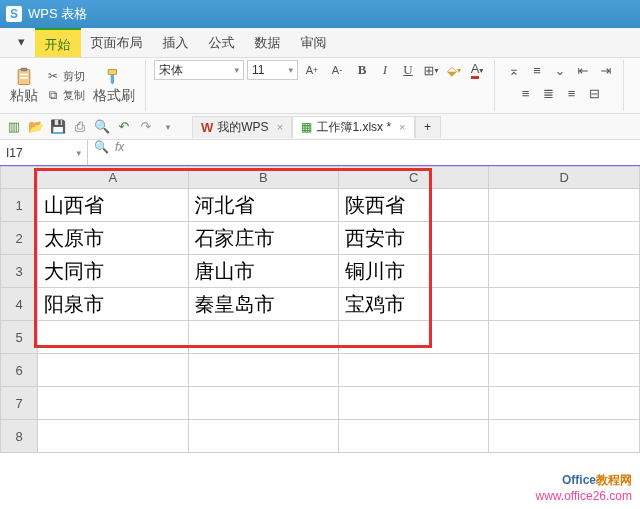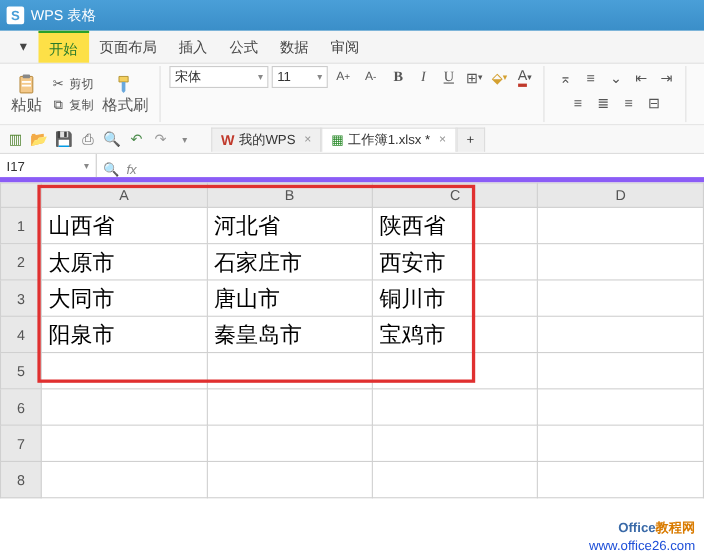--- a/index.html
+++ b/index.html
@@ -27,36 +27,36 @@
 .mini-btn.u{text-decoration:underline;font-family:serif}
 .mini-btn.sup{font-size:11px}
 .quickbar{height:26px;background:#f8f8f8;border-bottom:1px solid #ddd;display:flex;align-items:center;padding:0 6px;gap:6px}
 .qb-ico{width:16px;height:16px;cursor:pointer;display:flex;align-items:center;justify-content:center;font-size:13px}
 .doctabs{display:flex;align-items:center;margin-left:10px;height:100%}
 .doctab{display:flex;align-items:center;gap:4px;padding:3px 8px;border:1px solid #ddd;border-bottom:none;background:#f0f0f0;font-size:12px;cursor:pointer;height:22px}
 .doctab.active{background:#fff}
 .doctab .close{font-size:11px;color:#999;margin-left:4px}
 .w-logo{color:#c0392b;font-weight:bold;font-size:13px}
 .x-logo{color:#2a8a2a;font-size:12px}
-.formulabar{height:26px;border-bottom:5px solid #8b5cf6;display:flex;align-items:flex-end;background:#fff}
+.formulabar{height:26px;border-bottom:1px solid #8b5cf6;display:flex;align-items:flex-start;background:#fff}
 .namebox{width:88px;height:100%;border-right:1px solid #ccc;display:flex;align-items:center;padding:0 6px;font-size:12px}
 .namebox .chev{font-size:9px;color:#888}
 .fx-area{display:flex;align-items:center;padding:0 6px;gap:6px;font-size:12px;color:#888}
 .sheet{position:relative;background:#fff}
 .grid{border-collapse:collapse;width:100%}
 .grid th,.grid td{border:1px solid #d0d0d0;font-weight:normal}
 .grid th.corner{width:32px;height:22px;background:#e8e8e8}
 .grid th.col{height:22px;background:#e8e8e8;color:#555;font-size:13px;width:130px}
 .grid th.row{width:32px;background:#e8e8e8;color:#555;font-size:13px;height:33px}
 .grid td{height:33px;padding:0 6px;font-size:20px;font-family:SimSun,serif;color:#000}
 .redbox{position:absolute;border:3px solid #e03030;pointer-events:none}
 .watermark{position:absolute;right:8px;bottom:6px;text-align:right;font-size:13px}
 .watermark .t1{color:#d97b00;font-weight:bold;font-size:12px}
 .watermark .t1 b{color:#3a6aa8}
-.watermark .t2{color:#1d4ed8;font-size:12px}
+.watermark .t2{color:#ec4899;font-size:12px}
 .paste-ico svg,.brush-ico svg{width:26px;height:26px}
 </style>
 </head>
 <body>
 
 <div class="titlebar">
   <span class="logo">S</span>
   <span class="title-txt">WPS 表格</span>
 </div>
 

